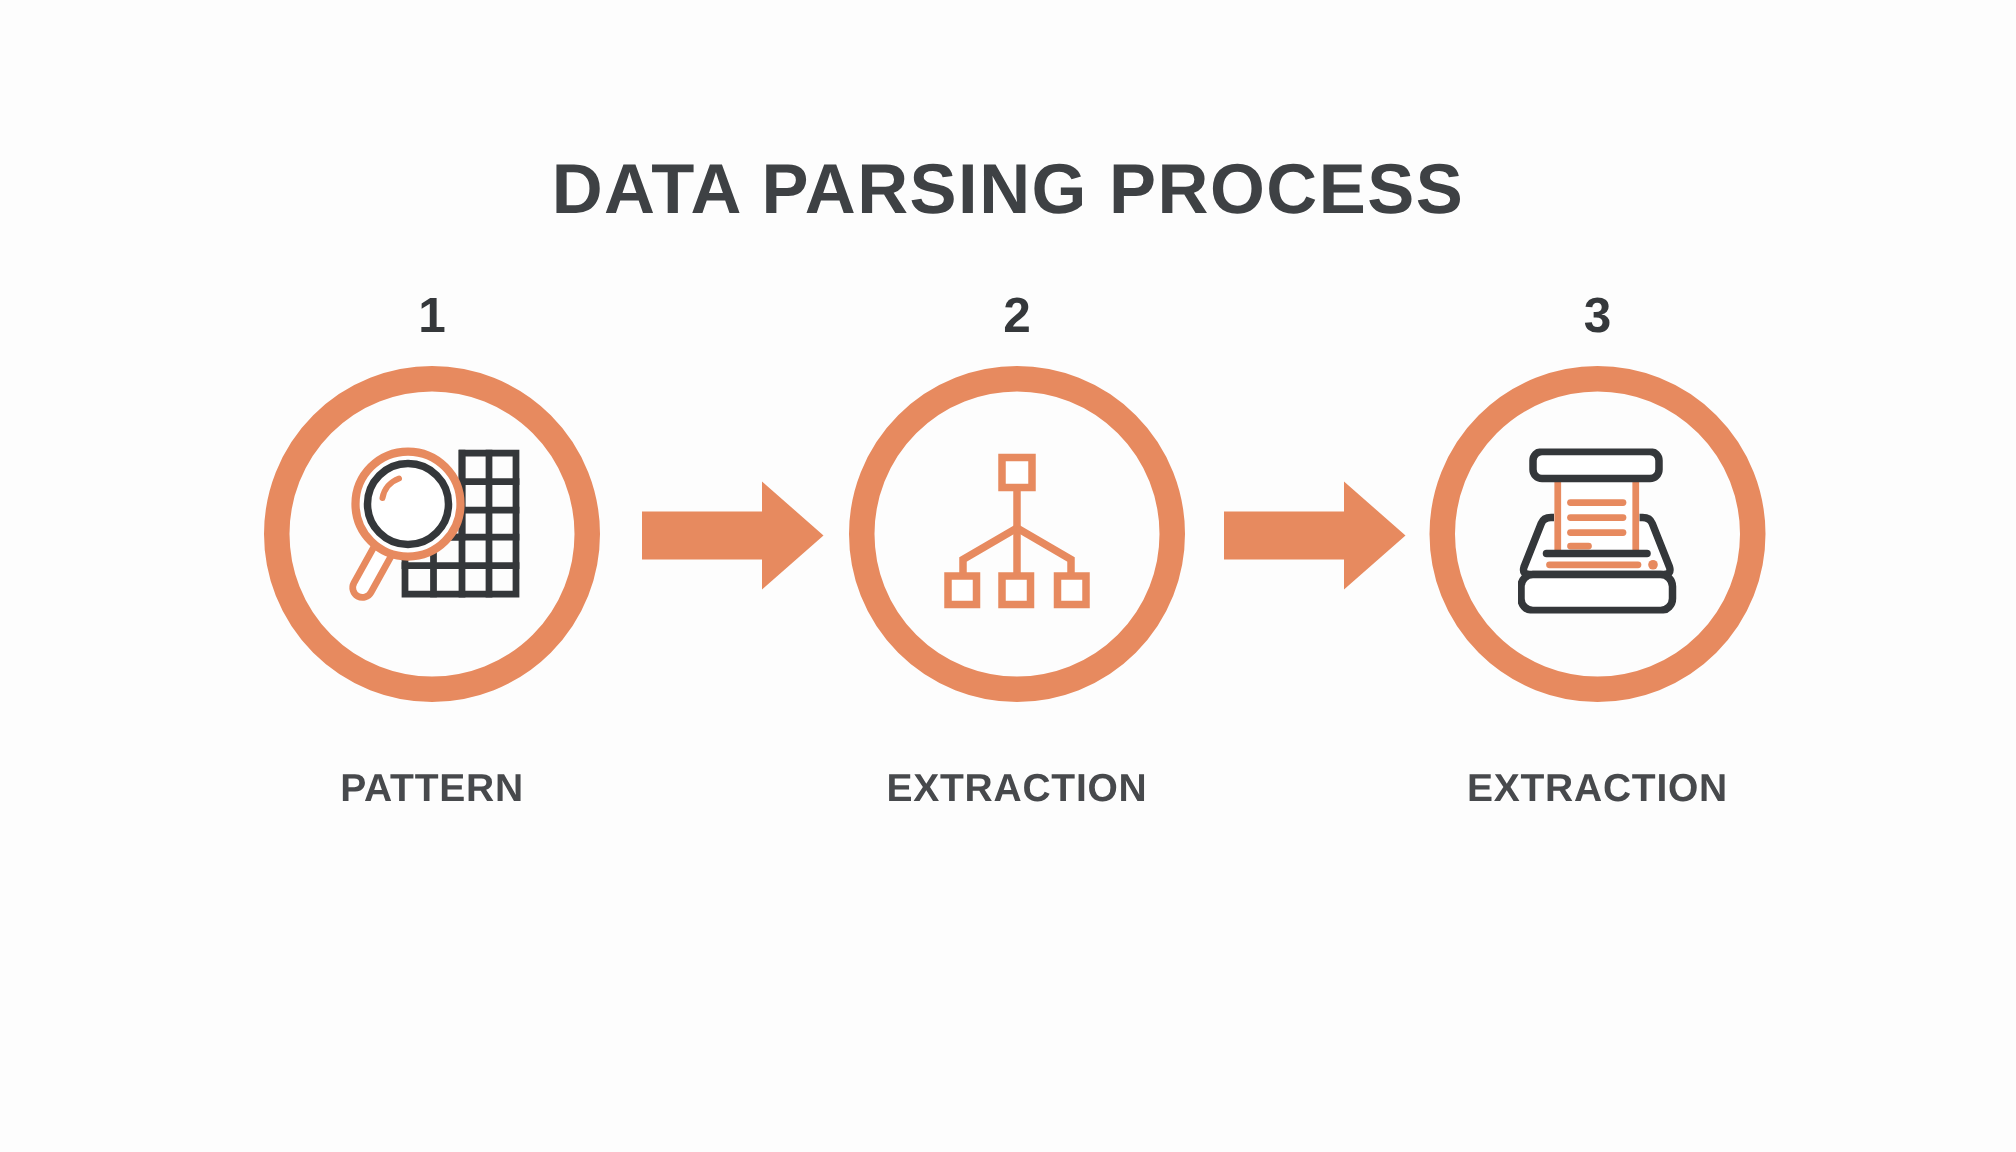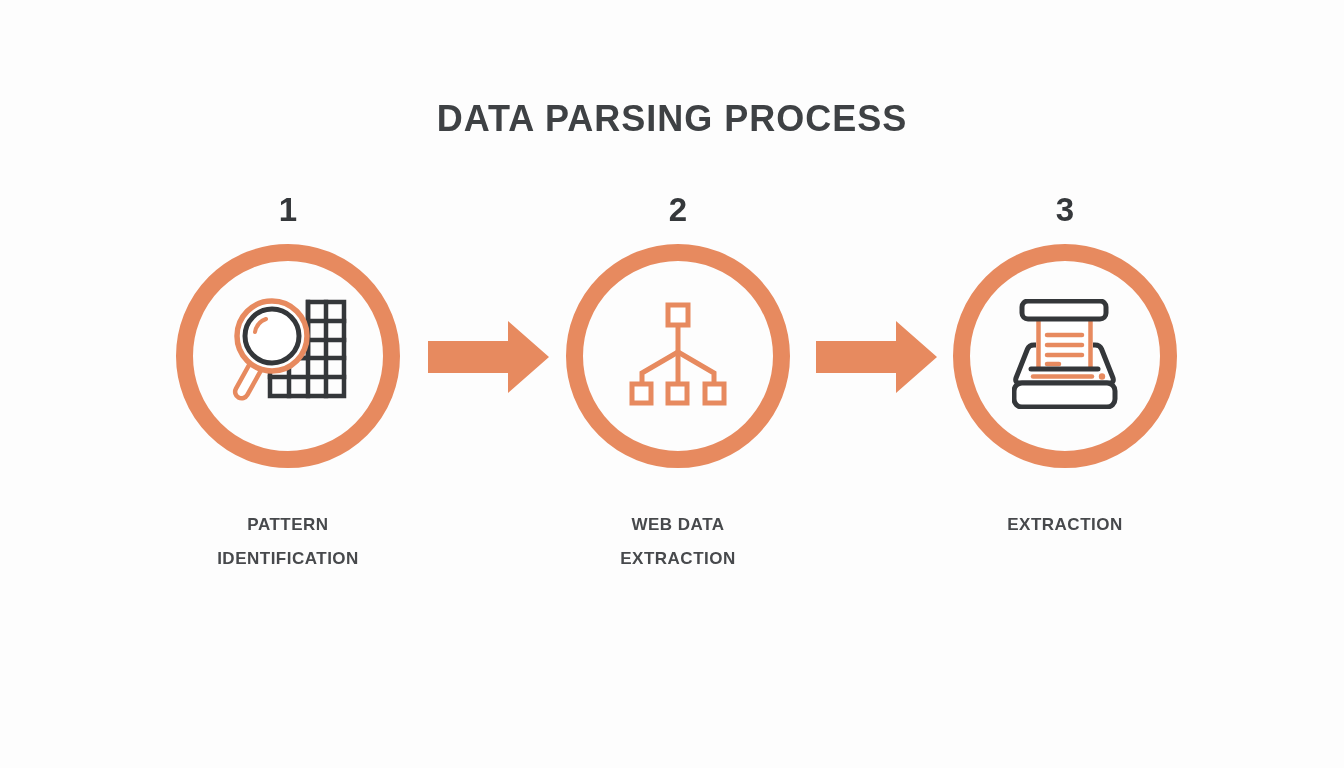--- a/index.html
+++ b/index.html
@@ -15,21 +15,21 @@
     position:relative;
     width:1344px;height:768px;
     background:var(--bg);
     overflow:hidden;
     font-family:"Liberation Sans", sans-serif;
   }
   .title{
     position:absolute;
     left:0;top:98px;width:1344px;
     text-align:center;
-    font-size:36px;
+    font-size:47px;
     font-weight:bold;
     letter-spacing:1px;
     color:var(--title);
   }
   .step{
     position:absolute;
     top:188px;
     width:360px;
     text-align:center;
   }
@@ -43,21 +43,21 @@
   .ring{
     margin:12px auto 0 auto;
     width:224px;height:224px;
     border:17px solid var(--accent);
     border-radius:50%;
     background:var(--bg);
     display:flex;align-items:center;justify-content:center;
   }
   .step-label{
     margin-top:40px;
-    font-size:17px;
+    font-size:26px;
     font-weight:bold;
     letter-spacing:0.5px;
     line-height:34px;
     color:var(--label);
   }
   .arrow{
     position:absolute;
     top:320px;
   }
   
@@ -95,21 +95,20 @@
           <rect class="wo" x="-6" y="28" width="13" height="42" rx="6.5" stroke-width="4.5" transform="translate(50,48) rotate(29)"></rect>
 
           <circle class="wo" cx="50" cy="48" r="35" stroke-width="5.5"></circle>
           <circle class="sd" cx="50" cy="48" r="27" stroke-width="5"></circle>
           <path class="so" stroke-width="4" stroke-linecap="round" d="M33,44 A17,17 0 0,1 44,31"></path>
         </svg>
       </span>
     </div>
     <div class="step-label">
       <div>PATTERN</div>
-      <div>IDENTIFICATION</div>
     </div>
   </div>
 
   <div class="arrow" style="left:428px;">
     <svg width="122" height="74" viewBox="0 0 122 74">
       <path class="fo" d="M0,21 H80 V1 L121,37 L80,73 V53 H0 Z"></path>
     </svg>
   </div>
 
   <div class="step" style="left:498px;">
@@ -126,21 +125,20 @@
 
             <rect class="fw" x="45" y="5" width="20" height="20"></rect>
             <rect class="fw" x="9" y="84" width="19" height="19"></rect>
             <rect class="fw" x="45" y="84" width="19" height="19"></rect>
             <rect class="fw" x="82" y="84" width="19" height="19"></rect>
           </g>
         </svg>
       </span>
     </div>
     <div class="step-label">
-      <div>WEB DATA</div>
       <div>EXTRACTION</div>
     </div>
   </div>
 
   <div class="arrow" style="left:816px;">
     <svg width="122" height="74" viewBox="0 0 122 74">
       <path class="fo" d="M0,21 H80 V1 L121,37 L80,73 V53 H0 Z"></path>
     </svg>
   </div>
 

